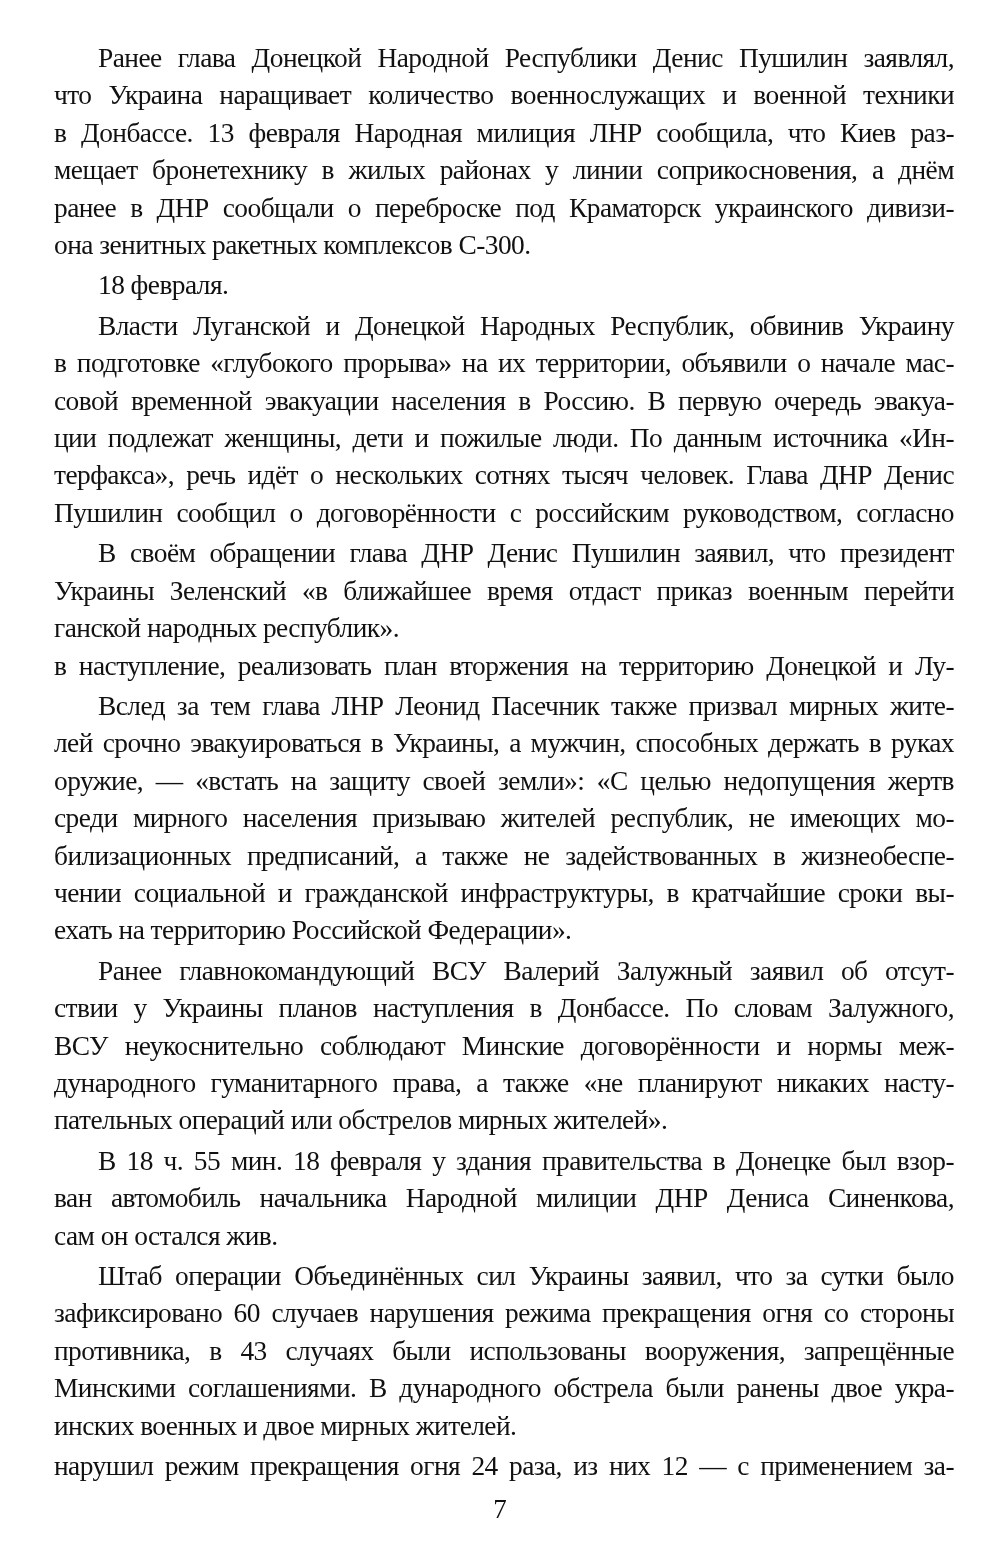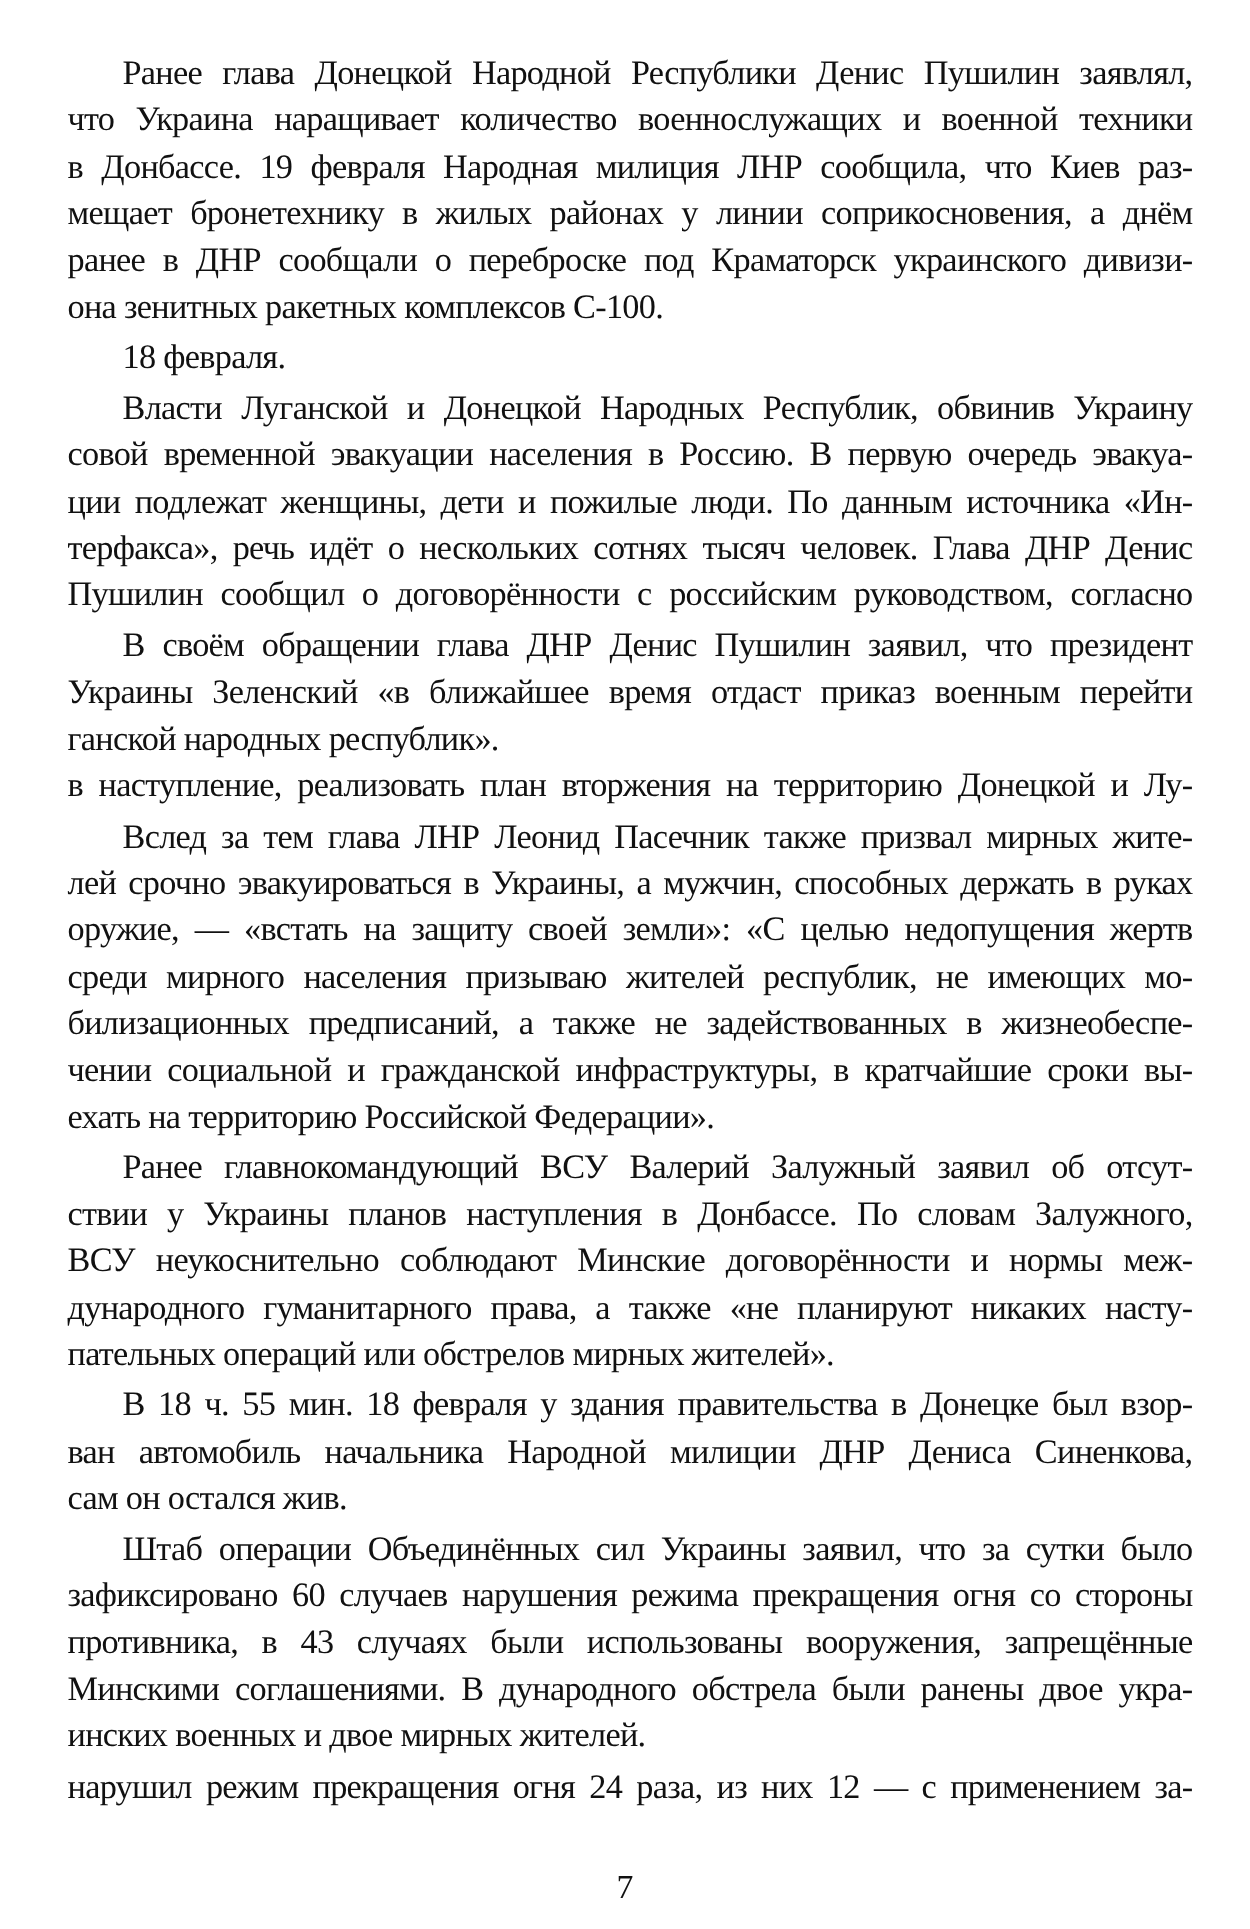--- a/index.html
+++ b/index.html
@@ -23,30 +23,31 @@
       font-size: 27px; color: #111111;
     }
   </style>
 </head>
 <body>
 
 <div class="page" id="page-body">
     <div class="para">
       <span class="line first" style="">Ранее глава Донецкой Народной Республики Денис Пушилин заявлял,</span>
       <span class="line" style="">что Украина наращивает количество военнослужащих и военной техники</span>
-      <span class="line" style="">в Донбассе. 19 февраля Народная милиция ЛНР сообщила, что Киев раз-</span>
+      <span class="line" style="">в Донбассе. 13 февраля Народная милиция ЛНР сообщила, что Киев раз-</span>
       <span class="line" style="">мещает бронетехнику в жилых районах у линии соприкосновения, а днём</span>
       <span class="line" style="">ранее в ДНР сообщали о переброске под Краматорск украинского дивизи-</span>
-      <span class="line last" style="">она зенитных ракетных комплексов С-100.</span>
+      <span class="line last" style="">она зенитных ракетных комплексов С-300.</span>
     </div>
     <div class="para">
       <span class="line first last" style="">18 февраля.</span>
     </div>
     <div class="para">
       <span class="line first" style="">Власти Луганской и Донецкой Народных Республик, обвинив Украину</span>
+      <span class="line" style="">в подготовке «глубокого прорыва» на их территории, объявили о начале мас-</span>
       <span class="line" style="">совой временной эвакуации населения в Россию. В первую очередь эвакуа-</span>
       <span class="line" style="">ции подлежат женщины, дети и пожилые люди. По данным источника «Ин-</span>
       <span class="line" style="">терфакса», речь идёт о нескольких сотнях тысяч человек. Глава ДНР Денис</span>
       <span class="line" style="">Пушилин сообщил о договорённости с российским руководством, согласно</span>
     </div>
     <div class="para">
       <span class="line first" style="">В своём обращении глава ДНР Денис Пушилин заявил, что президент</span>
       <span class="line" style="">Украины Зеленский «в ближайшее время отдаст приказ военным перейти</span>
       <span class="line last" style="">ганской народных республик».</span>
       <span class="line" style="">в наступление, реализовать план вторжения на территорию Донецкой и Лу-</span>

